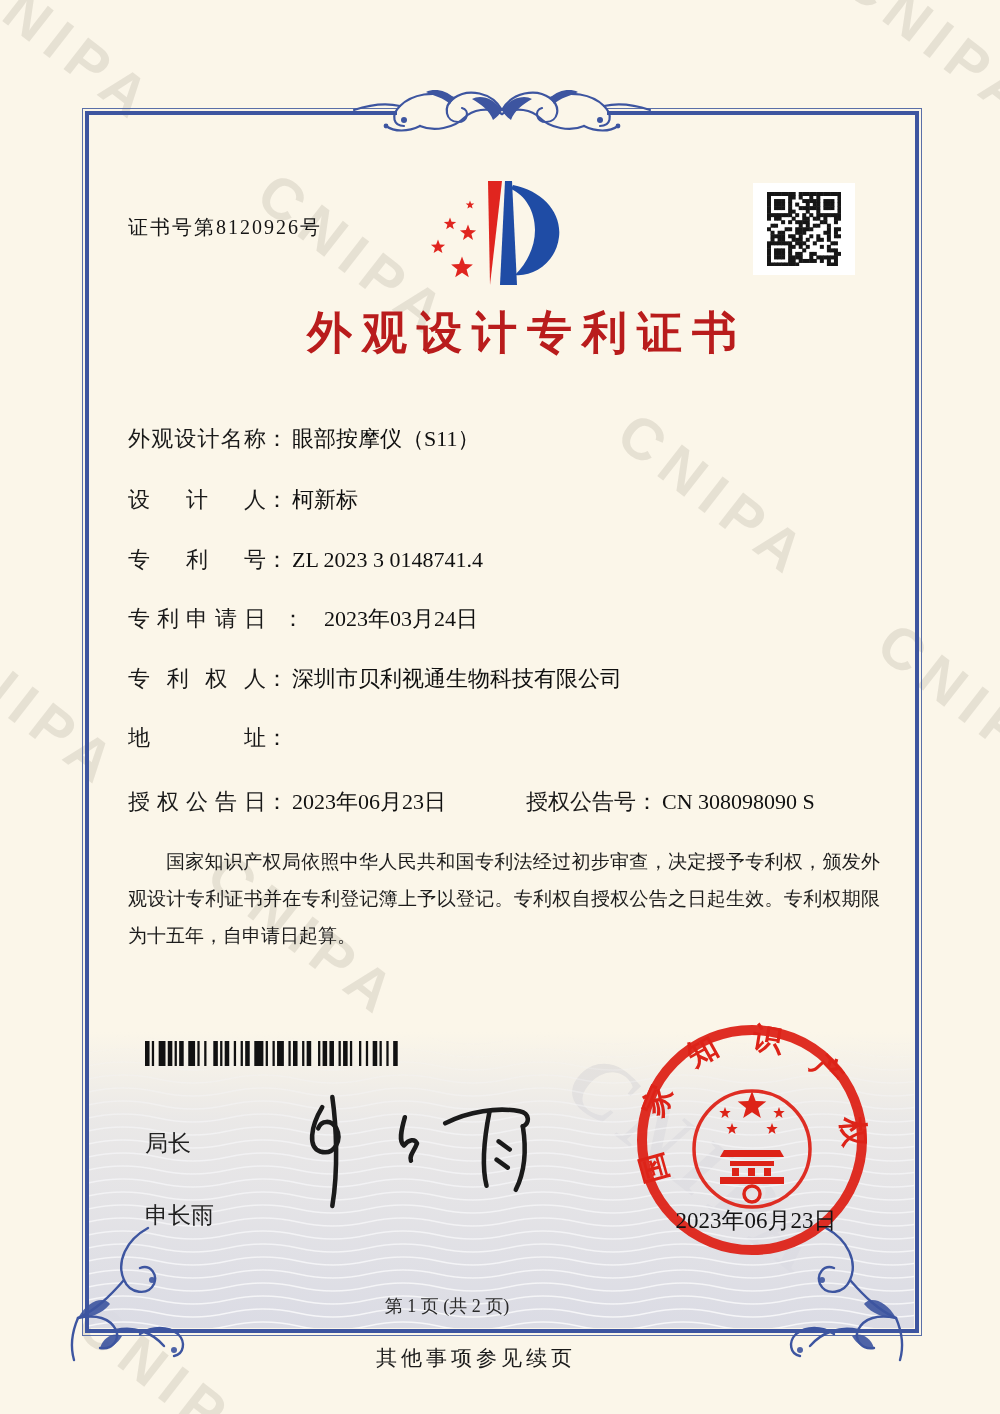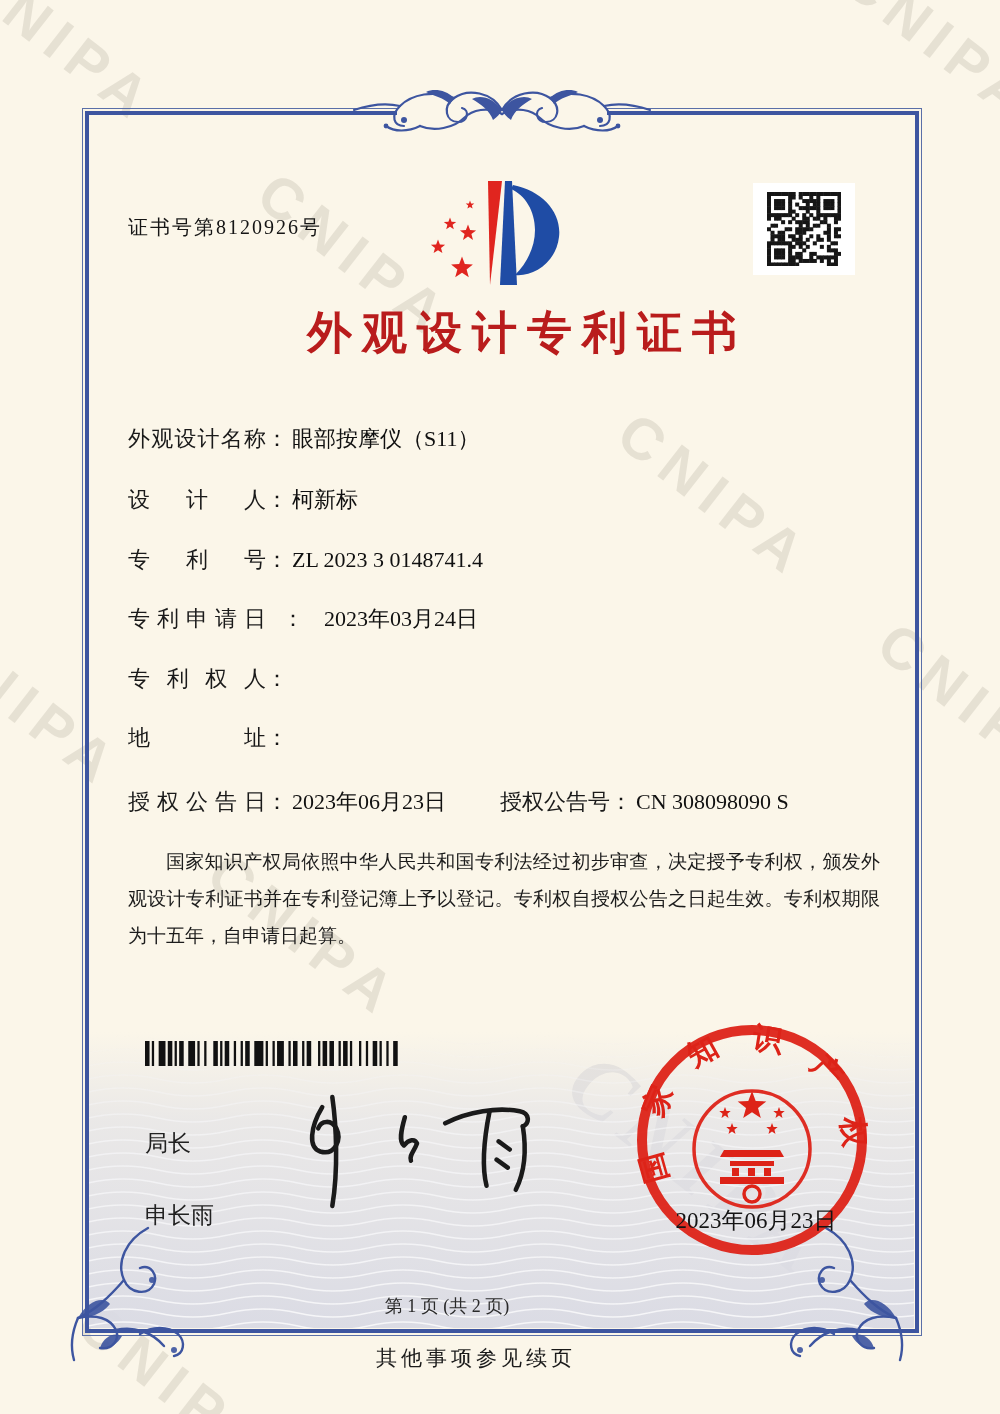--- a/index.html
+++ b/index.html
@@ -40,21 +40,21 @@
   .title{
     position:absolute;left:82px;top:303px;width:838px;text-align:center;z-index:5;
     font-size:45px;font-weight:bold;letter-spacing:10px;color:#b91c1c;padding-left:26px;
   }
   
   .frow{position:absolute;left:128px;z-index:5;display:flex;align-items:flex-start;font-size:22px;line-height:30px;}
   .flabel{display:inline-block;width:138px;text-align:justify;text-align-last:justify;color:#1a1a1a;}
   .flabel-sm{display:inline-block;color:#1a1a1a;}
   .colon{display:inline-block;margin-right:4px;}
   .fvalue{display:inline-block;max-width:580px;color:#101010;}
-  .pair2{margin-left:54px;display:flex;}
+  .pair2{margin-left:80px;display:flex;}
   
   .paras{position:absolute;left:128px;top:843px;width:752px;z-index:5;}
   .paras p{
     margin:0 0 10px 0;font-size:19px;line-height:37px;text-indent:2em;
     text-align:justify;color:#1c1c1c;
   }
   
   .barcode{position:absolute;left:145px;top:1041px;width:255px;height:25px;z-index:5;}
   .signer-role,.signer-name{
     position:absolute;left:145px;z-index:5;
@@ -435,20 +435,21 @@
   <span class="fvalue">ZL 2023 3 0148741.4</span>
 </div>
 <div class="frow" style="top:604px;gap:16px;">
   <span class="flabel">专利申请日</span>
     <span class="colon">：</span>
   <span class="fvalue">2023年03月24日</span>
 </div>
 <div class="frow" style="top:664px;">
   <span class="flabel">专利权人</span>
     <span class="colon">：</span>
+  <span class="fvalue">深圳市贝利视通生物科技有限公司</span>
 </div>
 <div class="frow" style="top:723px;">
   <span class="flabel">地址</span>
     <span class="colon">：</span>
 </div>
 <div class="frow" style="top:787px;">
   <span class="flabel">授权公告日</span>
     <span class="colon">：</span>
   <span class="fvalue">2023年06月23日</span>
   <span class="pair2">

